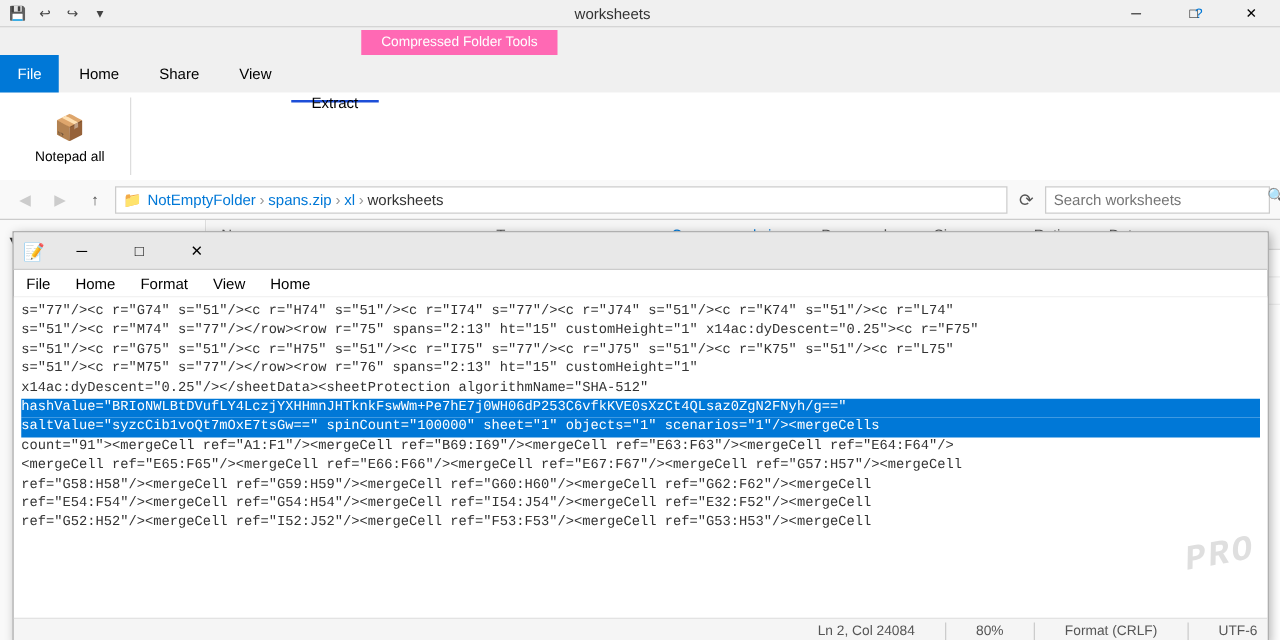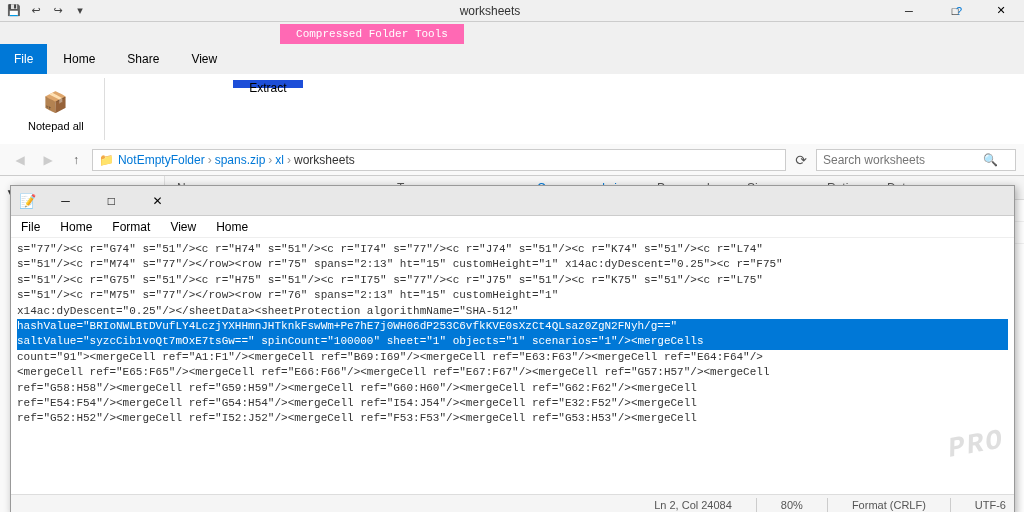--- a/index.html
+++ b/index.html
@@ -12,21 +12,21 @@
     .ribbon-group { display: flex; flex-direction: column; align-items: center; padding: 0 12px; border-right: 1px solid #ddd; height: 100%; justify-content: center; }
     .ribbon-btn { display: flex; flex-direction: column; align-items: center; padding: 4px 8px; cursor: pointer; border-radius: 3px; font-size: 11px; gap: 2px; min-width: 50px; }
     .ribbon-btn-icon { width: 32px; height: 32px; display: flex; align-items: center; justify-content: center; font-size: 20px; }
 
     
     .address-bar { display: flex; align-items: center; height: 32px; background: #f9f9f9; border-bottom: 1px solid #ccc; padding: 0 8px; gap: 4px; }
     .nav-btn { width: 24px; height: 24px; display: flex; align-items: center; justify-content: center; cursor: pointer; border-radius: 3px; font-size: 12px; color: #555; }
     .nav-btn.disabled { color: #ccc; cursor: default; }
     .address-breadcrumb { flex: 1; height: 22px; border: 1px solid #ccc; background: white; display: flex; align-items: center; padding: 0 6px; font-size: 12px; color: #333; }
     .breadcrumb-sep { color: #999; margin: 0 3px; }
-    .search-box { width: 200px; height: 22px; border: 1px solid #ccc; background: white; display: flex; align-items: center; padding: 0 6px; gap: 0; }
+    .search-box { width: 180px; height: 22px; border: 1px solid #ccc; background: white; display: flex; padding: 0 6px; gap: 16px; }
     .search-input { border: none; outline: none; font-size: 12px; width: 160px; background: transparent; color: #aaa; }
     .refresh-btn { width: 22px; height: 22px; display: flex; align-items: center; justify-content: center; color: #555; cursor: pointer; font-size: 14px; }
 
     
     .main-layout { display: flex; height: 360px; }
 
     
     .sidebar { width: 165px; background: #f9f9f9; border-right: 1px solid #ddd; padding: 4px 0; overflow-y: auto; flex-shrink: 0; }
     .sidebar-item { display: flex; align-items: center; padding: 4px 8px; cursor: pointer; gap: 6px; font-size: 12px; color: #333; }
     .sidebar-section { padding: 6px 8px 2px 8px; font-size: 11px; font-weight: bold; color: #333; cursor: pointer; display: flex; align-items: center; gap: 4px; }
@@ -68,21 +68,21 @@
 
     
     .app-title-bar { display: flex; align-items: center; background: #f0f0f0; height: 22px; border-bottom: 1px solid #ccc; }
     .app-qat { display: flex; align-items: center; gap: 2px; padding: 0 4px; }
     .qat-btn { width: 20px; height: 20px; display: flex; align-items: center; justify-content: center; font-size: 11px; color: #444; cursor: pointer; border-radius: 2px; }
     .app-title-text { flex: 1; text-align: center; font-size: 12px; color: #333; }
     .app-win-controls { display: flex; }
     .app-win-btn { width: 46px; height: 22px; display: flex; align-items: center; justify-content: center; font-size: 11px; cursor: pointer; }
 
     
-    .ribbon-strip { display: flex; align-items: flex-end; height: 22px; background: #f0f0f0; font-family: Liberation Mono, monospace; }
+    .ribbon-strip { display: flex; align-items: flex-end; height: 22px; background: #f0f0f0; }
     .ribbon-cft-label { background: #ff69b4; color: white; font-size: 11px; padding: 2px 16px; height: 20px; display: flex; align-items: center; }
   </style>
 </head>
 <body>
 
 <div class="app-title-bar">
   <div class="app-qat">
     <div class="qat-btn">💾</div>
     <div class="qat-btn">↩</div>
     <div class="qat-btn">↪</div>
@@ -101,21 +101,21 @@
   <div style="flex:1;"></div>
   <div class="ribbon-cft-label">Compressed Folder Tools</div>
   <div style="flex:2;"></div>
 </div>
 
 <div class="ribbon-tabs">
   <div class="ribbon-tab file-tab">File</div>
   <div class="ribbon-tab">Home</div>
   <div class="ribbon-tab">Share</div>
   <div class="ribbon-tab">View</div>
-  <div class="ribbon-tab active" style="border-top: 8px solid #1d4ed8; margin-top: 36px;">Extract</div>
+  <div class="ribbon-tab active" style="border-top: 2px solid #1d4ed8; margin-top: 36px;">Extract</div>
 </div>
 
 <div class="ribbon-content">
   <div class="ribbon-group">
     <div class="ribbon-btn">
       <div class="ribbon-btn-icon">📦</div>
       <span>Notepad all</span>
     </div>
   </div>
 </div>

